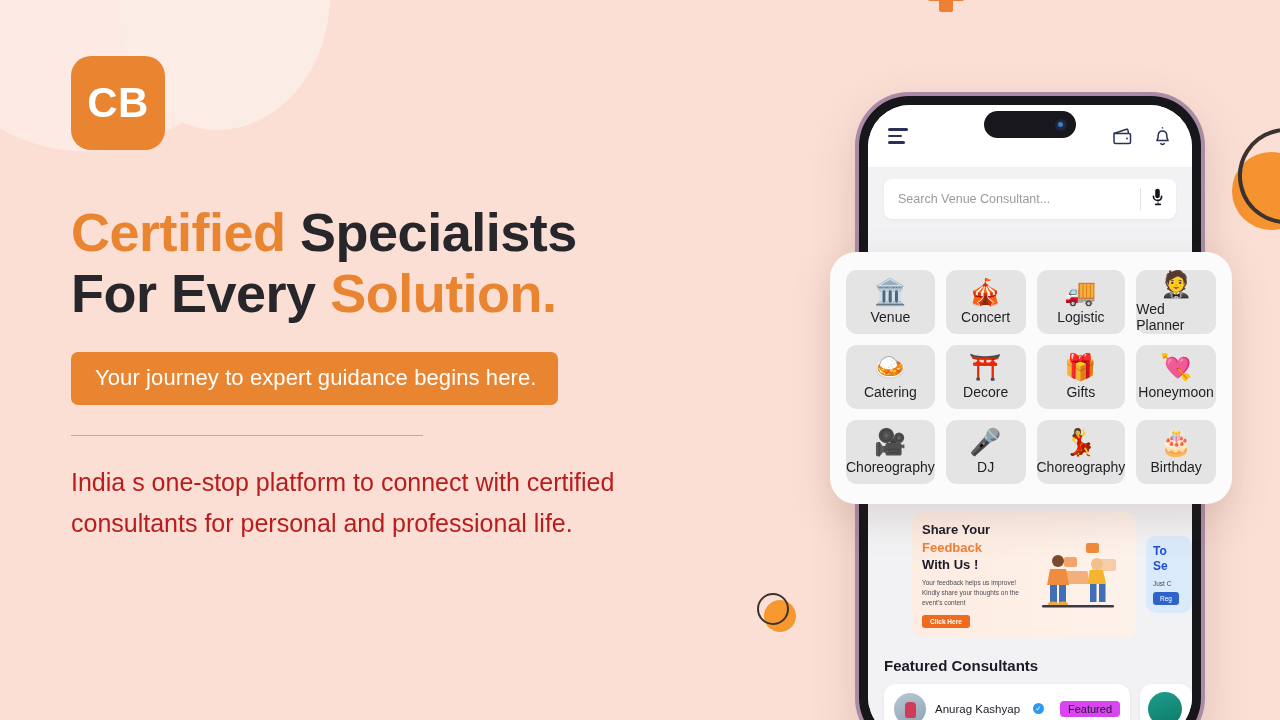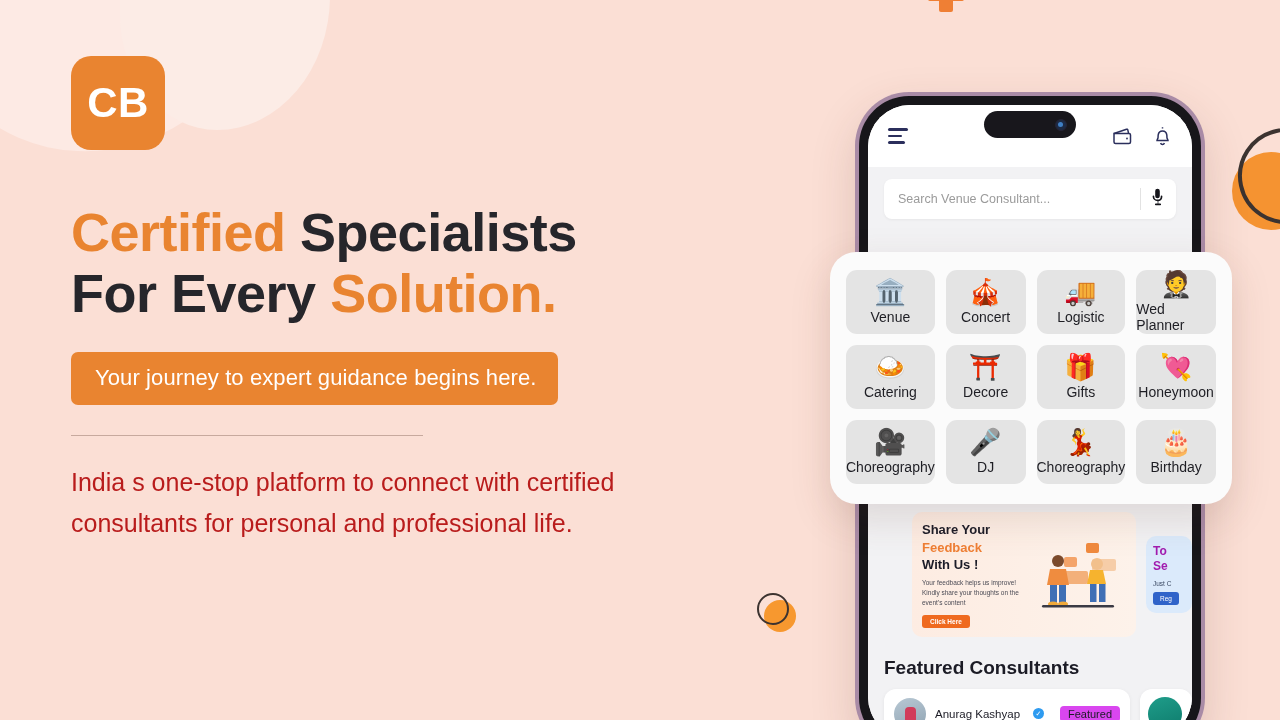--- a/index.html
+++ b/index.html
@@ -216,30 +216,30 @@
     margin-top: 6px; display: inline-block;
     background: #ef6a1f; color: #fff;
     font-size: 6.5px; font-weight: bold;
     padding: 3px 8px; border-radius: 3px;
   }
   .promo-art { width: 92px; flex-shrink: 0; position: relative; height: 70px; }
   .promo-blue {
     min-width: 46px; width: 46px; background: #dbeafb; border-radius: 10px;
     padding: 8px 7px; overflow: hidden;
   }
-  .promo-blue-title { font-size: 12px; font-weight: bold; color: #a21caf; line-height: 1.3; }
+  .promo-blue-title { font-size: 12px; font-weight: bold; color: #1d4ed8; line-height: 1.3; }
   .promo-blue-sub { font-size: 6.5px; color: #3c4a63; margin-top: 5px; }
   .promo-blue-btn {
     margin-top: 5px; display: inline-block;
     background: #2f63c9; color: #fff; font-size: 6.5px;
     padding: 3px 7px; border-radius: 3px;
   }
 
   .featured-title {
-    font-size: 19px; font-weight: bold; color: #1b1b25;
+    font-size: 15px; font-weight: bold; color: #1b1b25;
     padding: 20px 0 0 16px;
   }
   .consult-row { display: flex; gap: 10px; padding: 10px 0 0 16px; }
   .consult-card {
     background: #fff; border-radius: 12px; padding: 8px 10px;
     display: flex; align-items: center; gap: 9px; flex: 1; min-width: 0;
     box-shadow: 0 1px 4px rgba(0,0,0,0.06);
   }
   .consult-avatar {
     width: 32px; height: 32px; border-radius: 50%;

